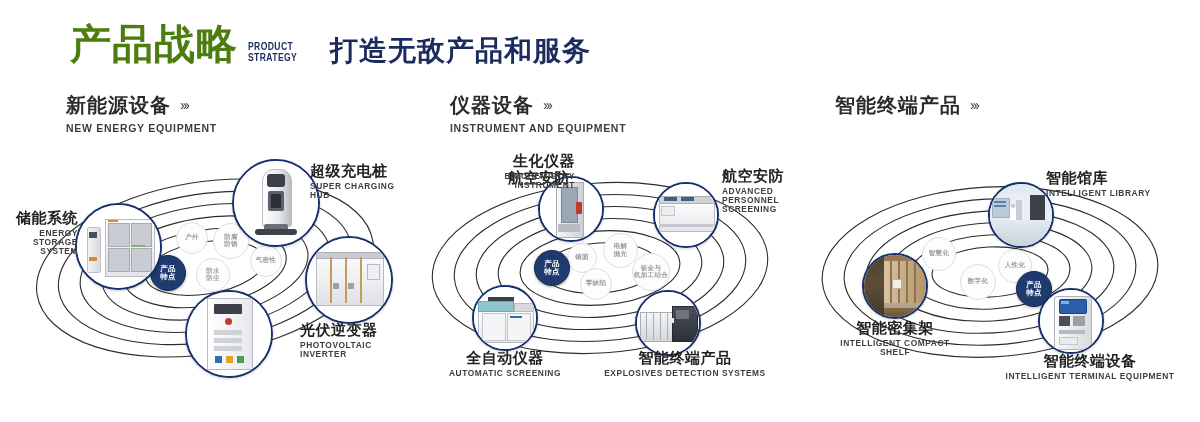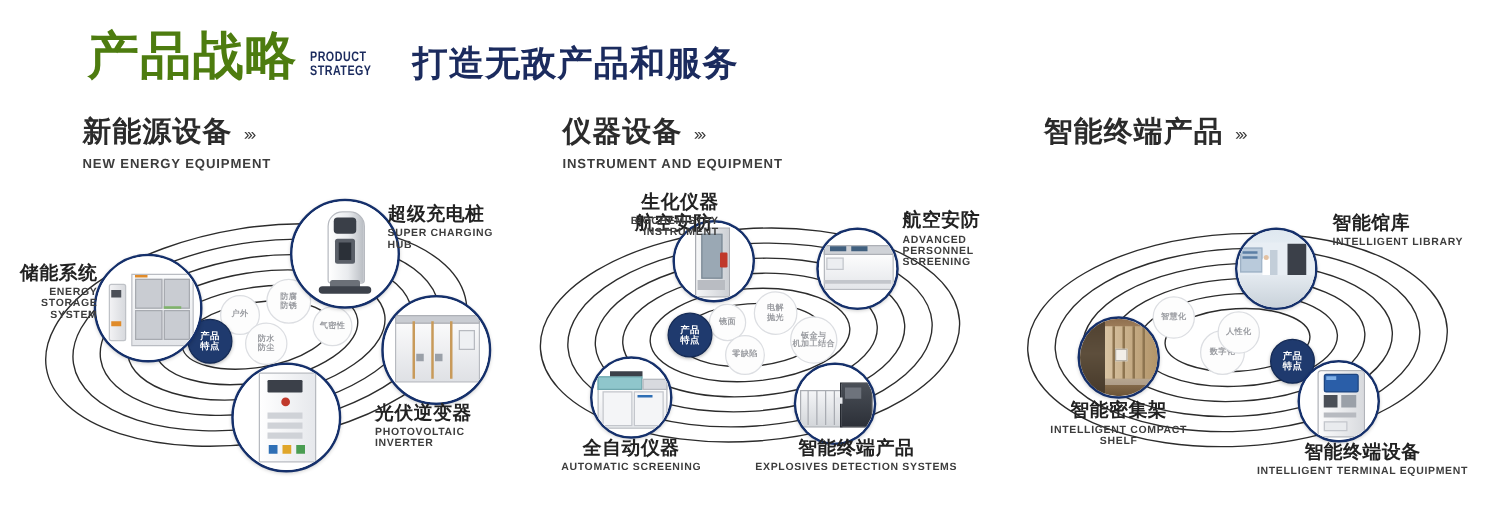--- a/index.html
+++ b/index.html
@@ -25,21 +25,21 @@
   .hd-sub{
     position:absolute;left:330px;top:32px;
     font-size:28px;font-weight:bold;color:#1b2b5e;letter-spacing:1px;
     font-family:"DejaVu Sans","Liberation Sans",sans-serif;
   }
 
   
   .sect-title{position:absolute;}
   .st-row{display:flex;align-items:center;}
   .st-cn{
-    font-size:23px;font-weight:bold;color:#2b2b2b;letter-spacing:1px;
+    font-size:20px;font-weight:bold;color:#2b2b2b;letter-spacing:1px;
     font-family:"DejaVu Sans","Liberation Sans",sans-serif;line-height:1;
   }
   .st-arrows{margin-left:9px;color:#3a3a3a;font-size:14px;letter-spacing:-2px;line-height:1;}
   .st-en{margin-top:7px;font-size:10.5px;font-weight:bold;color:#3d3d3d;letter-spacing:.7px;}
 
   
   .cluster{position:absolute;top:150px;width:400px;height:262px;}
   .orbit-wrap{position:absolute;left:0;top:0;width:400px;height:230px;}
   .orbit-wrap svg{display:block;overflow:visible;}
 
@@ -116,21 +116,21 @@
           <ellipse rx="60" ry="26"></ellipse>
           <ellipse rx="82" ry="38"></ellipse>
           <ellipse rx="104" ry="50"></ellipse>
           <ellipse rx="126" ry="62"></ellipse>
           <ellipse rx="148" ry="74"></ellipse>
           <ellipse rx="170" ry="86"></ellipse>
         </g>
       </svg>
     </div>
 
-    <div class="bubble" style="width:30px;height:30px;left:166px;top:86px">
+    <div class="bubble" style="width:30px;height:30px;left:166px;top:72px">
         <span style="white-space:pre-line">户外</span>
       </div>
     <div class="bubble" style="width:34px;height:34px;left:203px;top:73px">
         <span style="white-space:pre-line">防腐
 防锈</span>
       </div>
     <div class="bubble" style="width:32px;height:32px;left:186px;top:108px">
         <span style="white-space:pre-line">防水
 防尘</span>
       </div>
@@ -322,42 +322,42 @@
         </g>
       </svg>
     </div>
 
     <div class="bubble" style="width:32px;height:32px;left:132px;top:87px">
         <span style="white-space:pre-line">智慧化</span>
       </div>
     <div class="bubble" style="width:34px;height:34px;left:170px;top:114px">
         <span style="white-space:pre-line">数字化</span>
       </div>
-    <div class="bubble" style="width:32px;height:32px;left:184px;top:99px">
+    <div class="bubble" style="width:32px;height:32px;left:208px;top:99px">
         <span style="white-space:pre-line">人性化</span>
       </div>
     <div class="bubble core" style="width:34px;height:34px;left:226px;top:121px">
         <span style="white-space:pre-line">产品
 特点</span>
       </div>
 
     <div class="node" style="left:198px;top:32px;width:62px;height:62px;border-width:2.2px">
       <div class="art" style="background:linear-gradient(180deg,#dfe8f0 0%,#eef3f7 55%,#cfd6dc 100%)">
         <div class="r" style="left:0;top:10px;width:62px;height:26px;background:#e8eef4"></div>
         <div class="r" style="left:2px;top:14px;width:16px;height:18px;background:#b9cadb;border:1px solid #9db0c4"></div>
         <div class="r" style="left:4px;top:17px;width:12px;height:2px;background:#5b7fa5"></div>
         <div class="r" style="left:4px;top:21px;width:12px;height:2px;background:#5b7fa5"></div>
         <div class="r" style="left:40px;top:11px;width:15px;height:26px;background:#3b4049"></div>
         <div class="r" style="left:26px;top:16px;width:6px;height:20px;background:#c3ced9"></div>
         <div class="r" style="left:20px;top:22px;width:6px;height:16px;background:#ffffff;border-radius:2px"></div>
         <div class="r" style="left:21px;top:20px;width:4px;height:4px;border-radius:50%;background:#e3c2a3"></div>
         <div class="r" style="left:0;top:36px;width:62px;height:26px;background:linear-gradient(180deg,#e4eaf0,#c9d2da)"></div>
       </div>
     </div>
-    <div class="nlabel" style="left:276px;top:20px">
+    <div class="nlabel" style="left:256px;top:20px">
       <div class="cn">智能馆库</div>
       <div class="en">INTELLIGENT LIBRARY</div>
     </div>
 
     <div class="node" style="left:72px;top:103px;width:62px;height:62px;border-width:2.2px">
       <div class="art" style="background:linear-gradient(180deg,#8f6f4e 0%,#c7a87f 45%,#6b5336 100%)">
         <div class="r" style="left:0;top:0;width:20px;height:62px;background:#3a3026;opacity:.75"></div>
         <div class="r" style="left:20px;top:6px;width:42px;height:42px;background:linear-gradient(90deg,#d9c4a3,#b29468)"></div>
         <div class="r" style="left:26px;top:6px;width:1.5px;height:42px;background:#8e7category"></div>
         <div class="r" style="left:26px;top:6px;width:1.5px;height:42px;background:#8e7550"></div>

